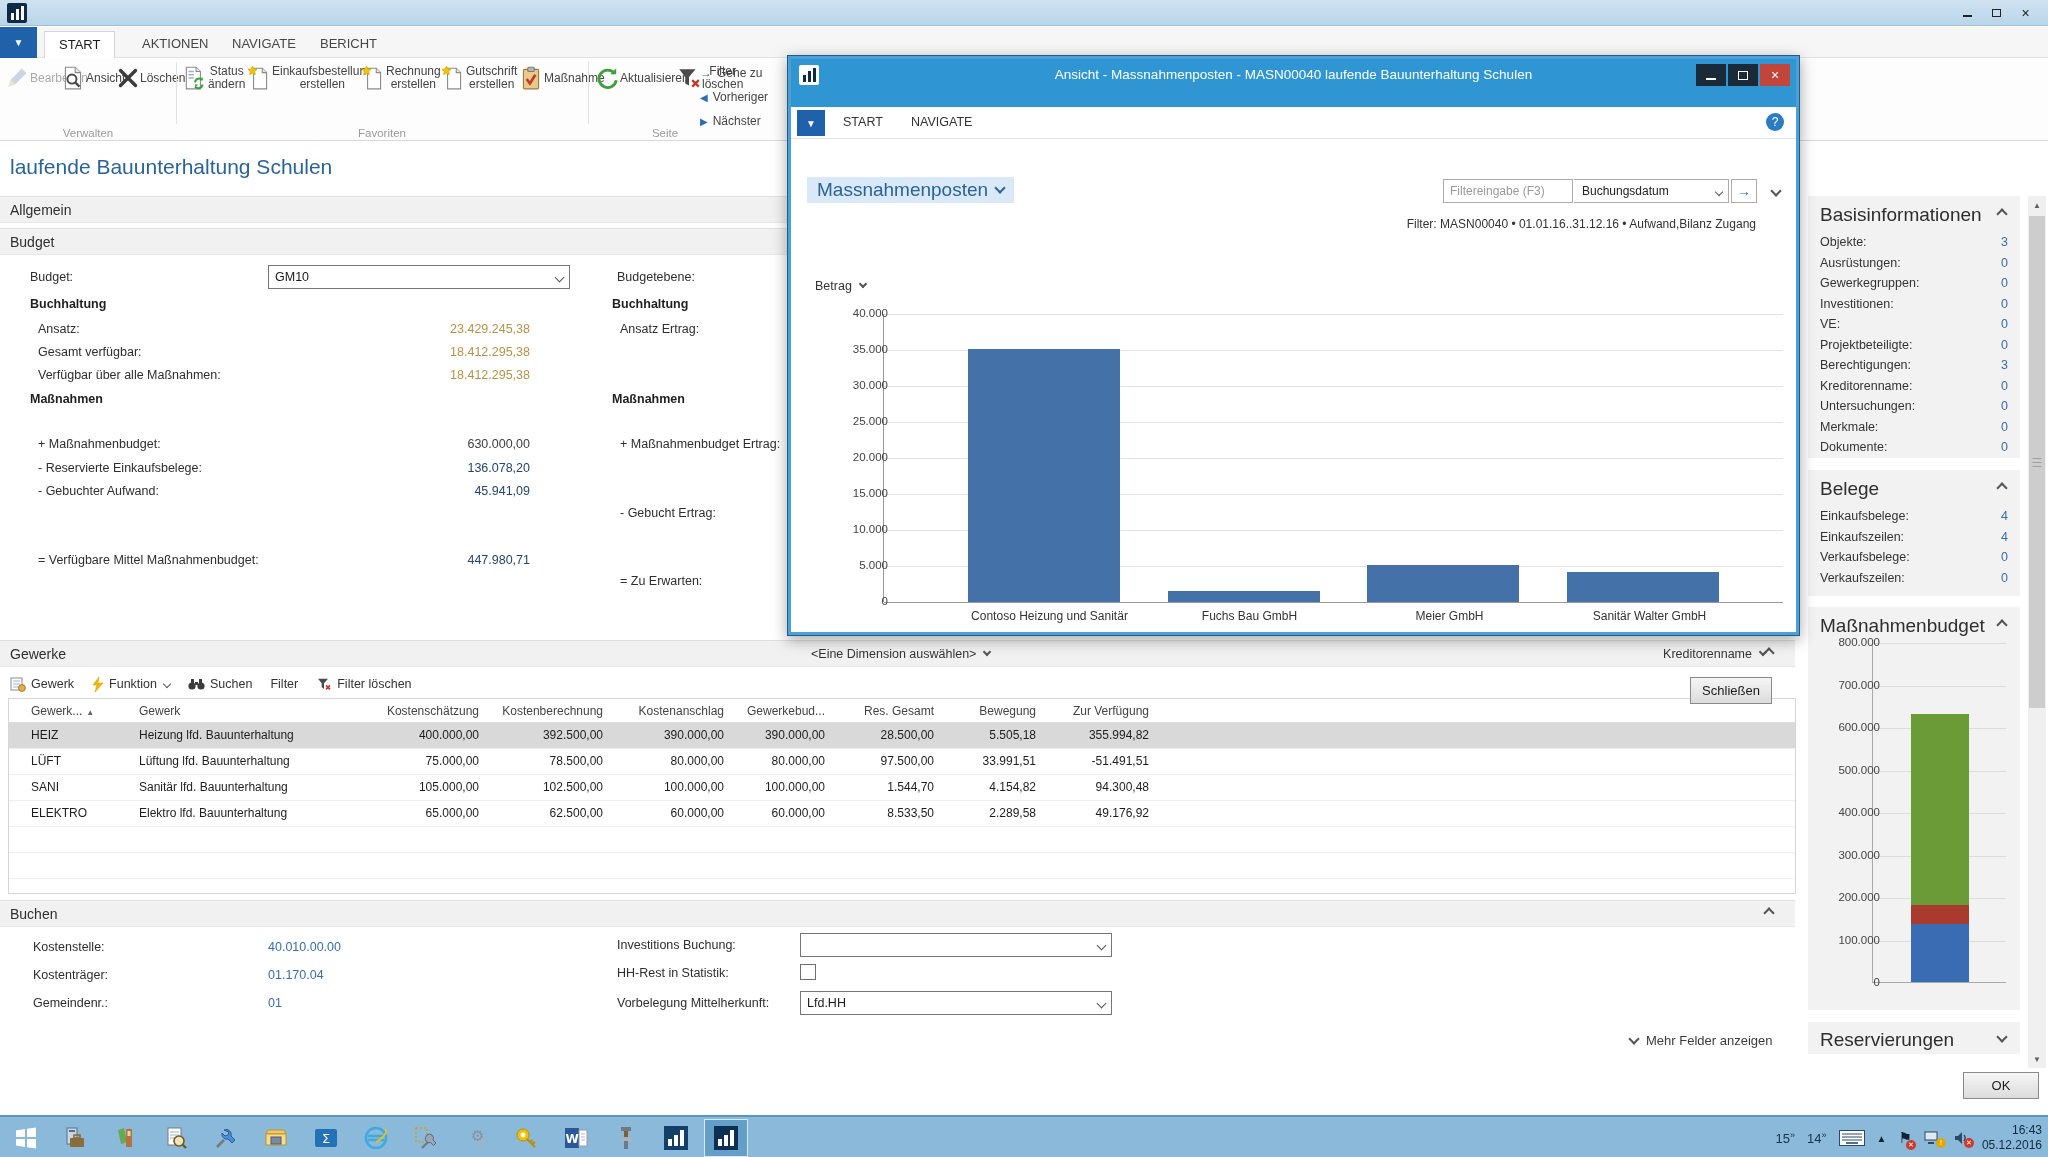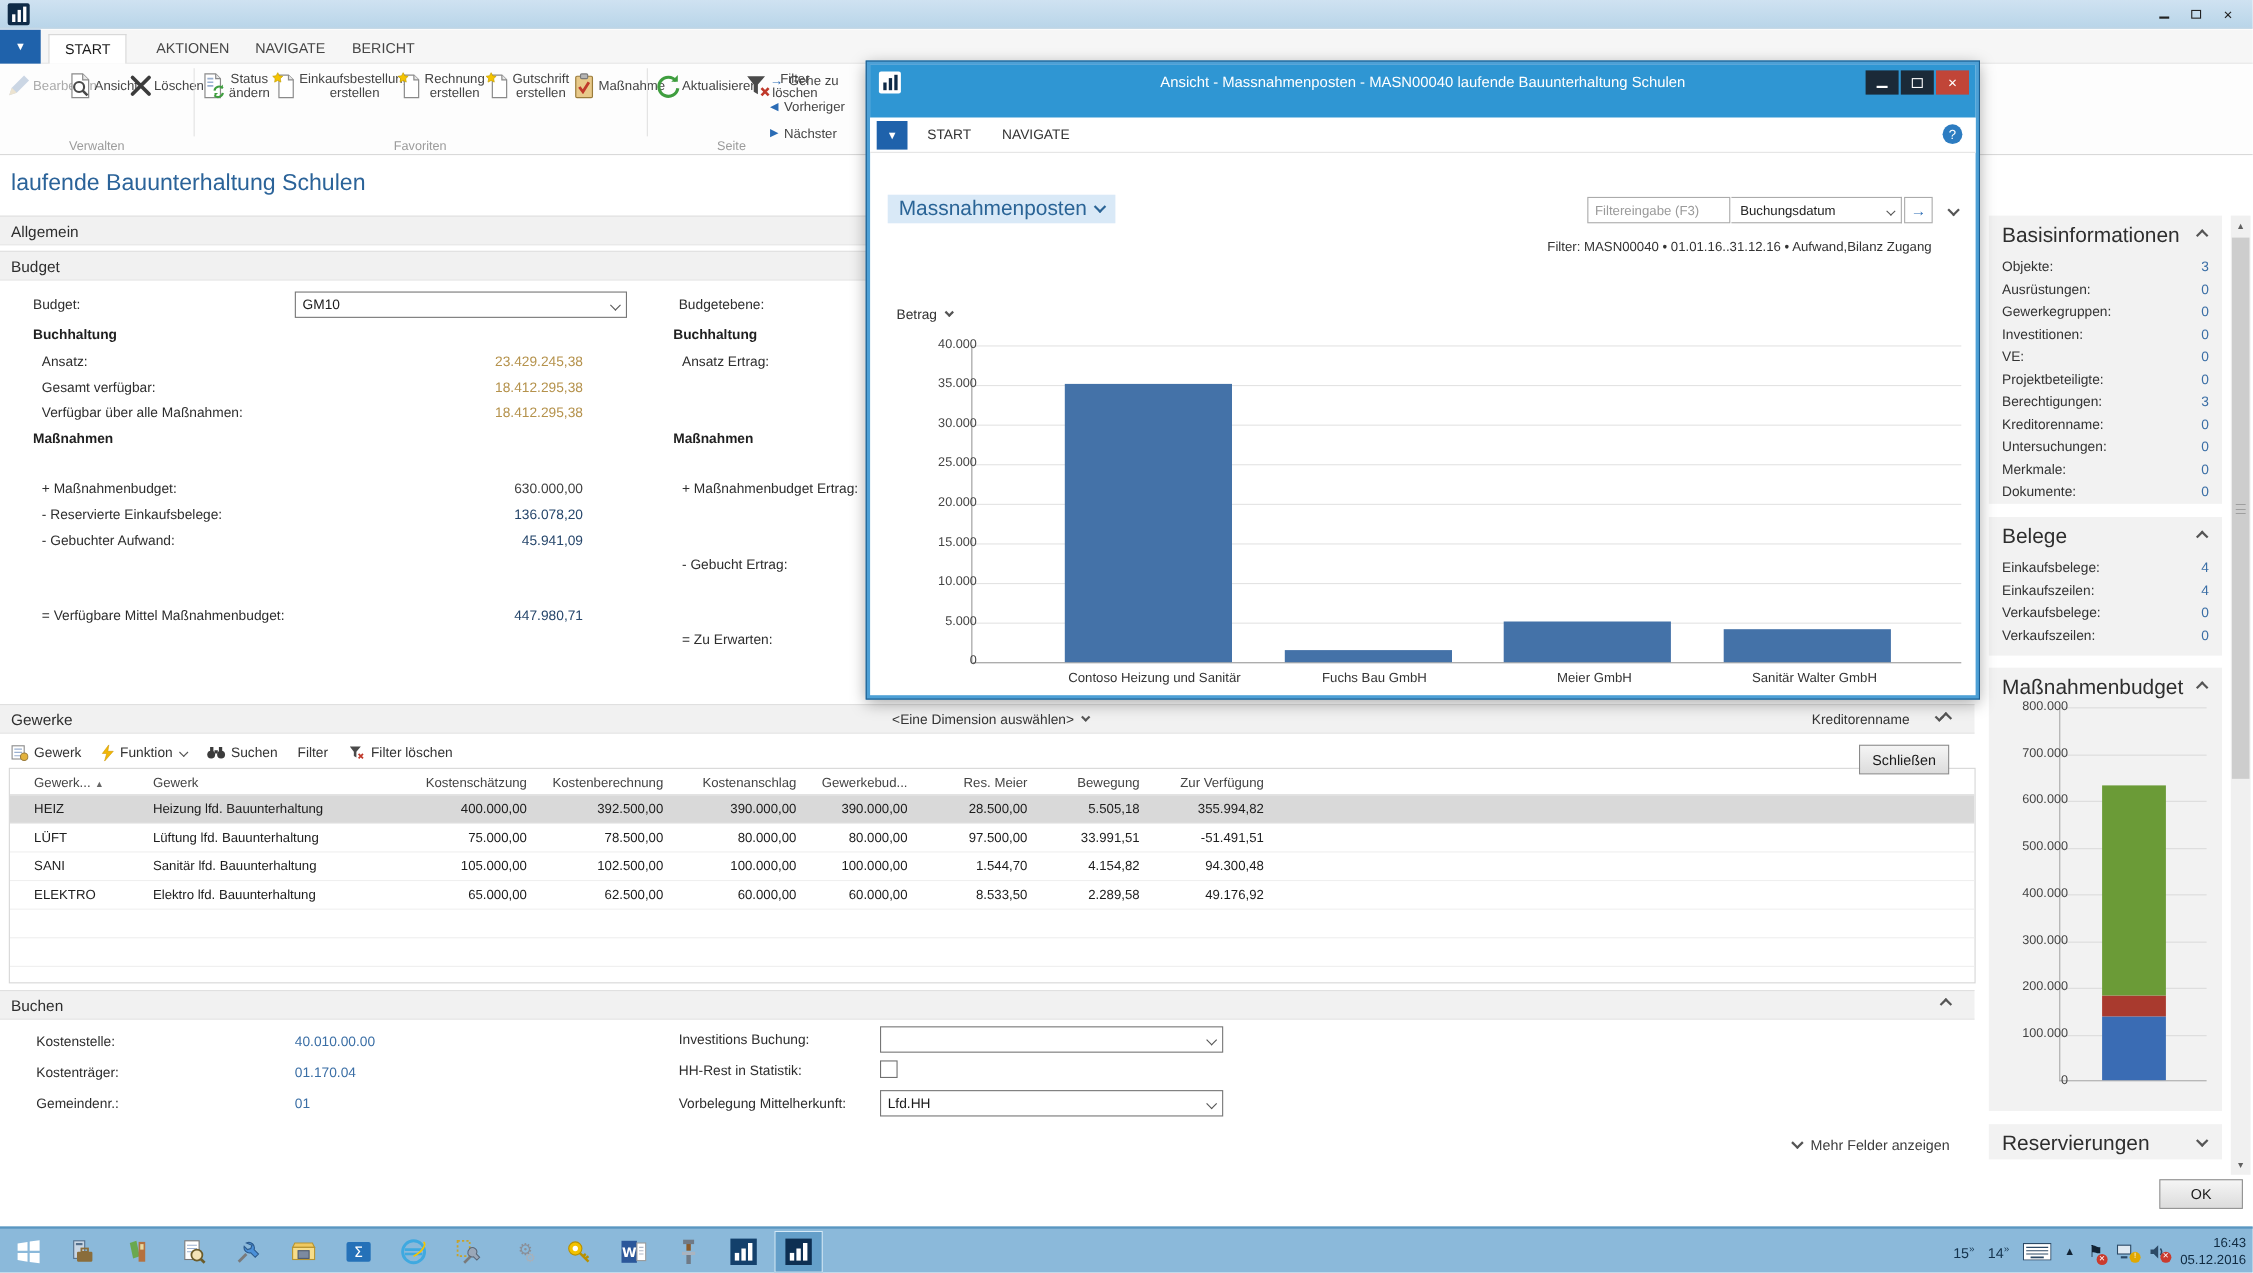--- a/index.html
+++ b/index.html
@@ -88,21 +88,21 @@
 .betrag{position:absolute;left:24px;top:140px;font-size:12.5px;color:#333;display:flex;gap:8px;align-items:center}
 .plot{position:absolute;left:92px;top:175px;width:900px;height:288px;border-left:1px solid #9a9a9a}
 .gridline{position:absolute;left:0;right:0;height:1px;background:#e3e3e3}
 .gridline.zero{background:#9a9a9a}
 .ytick{position:absolute;right:908px;width:70px;text-align:right;font-size:11.5px;color:#444}
 .bars{position:absolute;left:60px;right:40px;top:0;bottom:0;display:flex;justify-content:space-around;align-items:flex-end}
 .bar{width:152px;background:#4472a8}
 .xlabels{position:absolute;left:152px;right:40px;top:470px;display:flex;justify-content:center;font-size:12px;color:#333}
 .xlabels span{width:200px;text-align:center;white-space:nowrap}
 .dimrow{position:absolute;top:508px;left:20px;font-size:12.5px;color:#333;display:flex;gap:8px;align-items:center}
-.serrow{position:absolute;top:508px;right:30px;font-size:12.5px;color:#333;display:flex;gap:24px;align-items:center}
+.serrow{position:absolute;top:508px;right:30px;font-size:12.5px;color:#333;display:flex;gap:8px;align-items:center}
 .pclose{position:absolute;top:538px;right:24px;width:82px;height:27px}
 
 .sbplot{position:absolute;left:64px;top:36px;width:134px;height:340px;border-left:1px solid #aaa;border-bottom:1px solid #aaa}
 .sb-grid{position:absolute;left:0;right:0;height:1px;background:#dcdcdc}
 .sb-tick{position:absolute;right:140px;width:58px;text-align:right;font-size:11.5px;color:#444}
 .sb-bar{position:absolute;left:38px;width:58px}
 
 .taskbar{position:absolute;left:0;top:1115px;width:2048px;height:42px;background:#8bb9da;border-top:2px solid #5a96c0}
 .ttile{position:absolute;top:2px;width:44px;height:38px;display:flex;align-items:center;justify-content:center}
 .ttile.active{background:#649fc9;border:1px solid #d6e9f6}
@@ -345,21 +345,21 @@
     </span>
 </div>
 <div class="gtable">
   <div class="g-head">
     <span class="c c1"><span>Gewerk...</span><span class="sorttri">▲</span></span>
     <span class="c c2">Gewerk</span>
     <span class="c c3 cn">Kostenschätzung</span>
     <span class="c c4 cn">Kostenberechnung</span>
     <span class="c c5 cn">Kostenanschlag</span>
     <span class="c c6 cn">Gewerkebud...</span>
-    <span class="c c7 cn">Res. Meier</span>
+    <span class="c c7 cn">Res. Gesamt</span>
     <span class="c c8 cn">Bewegung</span>
     <span class="c c9 cn">Zur Verfügung</span>
   </div>
   <div>
       <div class="g-row selected">
         <span class="c c1">HEIZ</span>
         <span class="c c2">Heizung lfd. Bauunterhaltung</span>
         <span class="c c3 cn">400.000,00</span>
         <span class="c c4 cn">392.500,00</span>
         <span class="c c5 cn">390.000,00</span>

